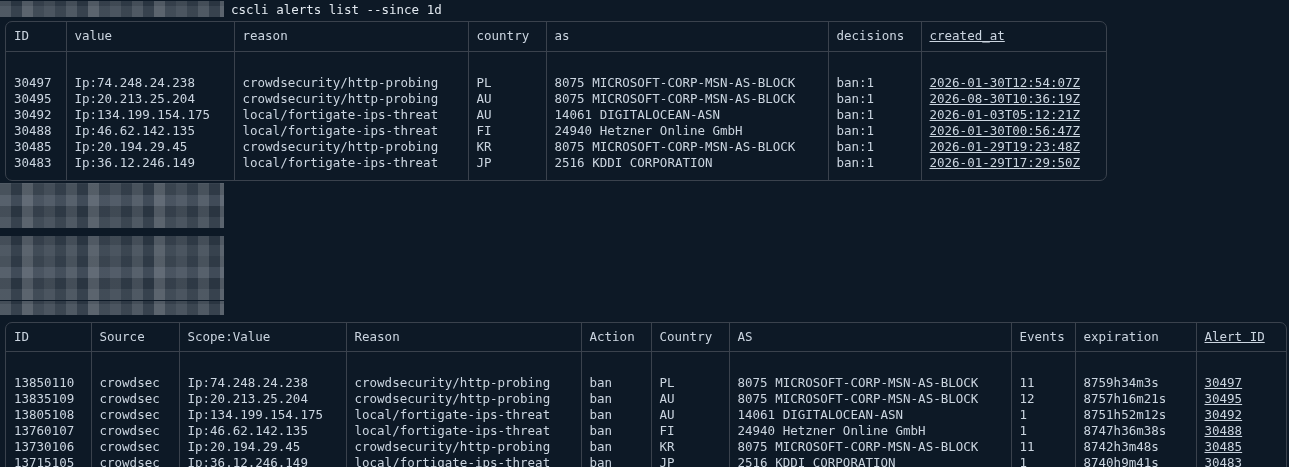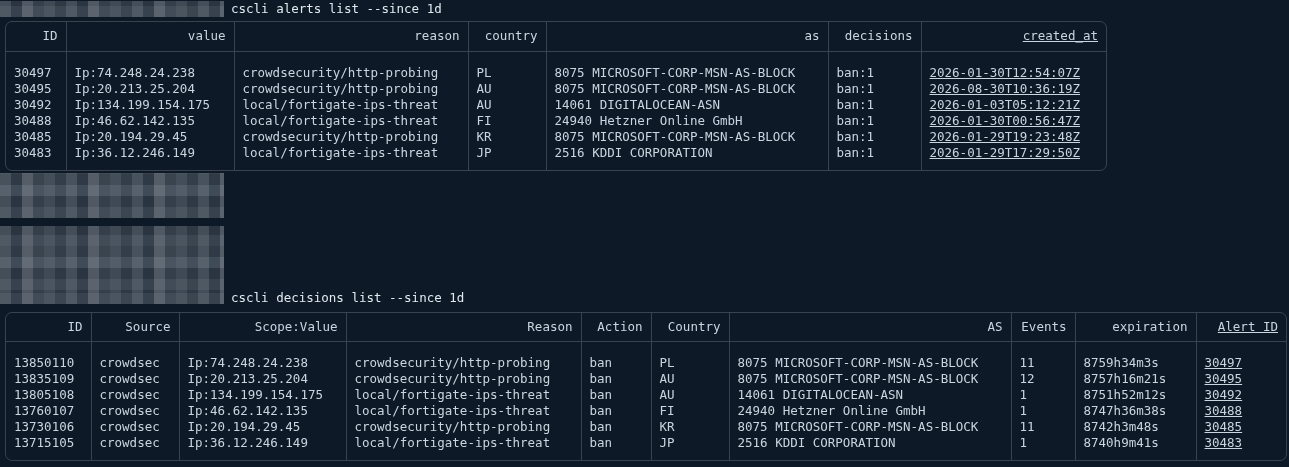--- a/index.html
+++ b/index.html
@@ -10,21 +10,21 @@
   }
   *{box-sizing:border-box;}
   html,body{margin:0;padding:0;}
   body{
     width:1289px;height:467px;overflow:hidden;
     background:var(--bg);
     font-family:"DejaVu Sans Mono","Liberation Mono",monospace;
     font-size:12.5px;color:var(--text);
   }
   .term{width:100%;height:100%;padding-top:1px;}
-  .term-line{display:flex;align-items:flex-start;height:16px;}
+  .term-line{display:flex;align-items:center;height:16px;}
   .cmd-text{color:var(--cmd);margin-left:7px;white-space:pre;}
   
   .mosaic{
     background-image:
       repeating-linear-gradient(90deg,
         rgba(255,255,255,0.12) 0 11px, rgba(255,255,255,0.00) 11px 22px,
         rgba(255,255,255,0.18) 22px 33px, rgba(255,255,255,0.05) 33px 44px,
         rgba(255,255,255,0.10) 44px 55px, rgba(255,255,255,0.02) 55px 66px),
       repeating-linear-gradient(0deg,
         #37424e 0 11px, #2a3541 11px 22px, #404b58 22px 33px, #2f3a46 33px 44px);
@@ -37,23 +37,23 @@
     overflow:hidden;
     width:-moz-fit-content;width:fit-content;
   }
   table{border-collapse:collapse;table-layout:fixed;}
   th,td{
     padding:0 8px;overflow:hidden;white-space:nowrap;
     border-right:1px solid var(--border);
     height:16px;line-height:16px;font-weight:normal;
     text-align:left;font-size:12.5px;
   }
-  th{height:29px;text-align:right;border-bottom:1px solid var(--border);}
+  th{height:29px;text-align:left;border-bottom:1px solid var(--border);}
   th:last-child,td:last-child{border-right:none;text-decoration:underline;}
-  tbody tr:first-child td{padding-top:13px;height:23px;}
+  tbody tr:first-child td{padding-top:23px;height:23px;}
   tbody tr:last-child td{padding-bottom:9px;height:25px;}
   .t1{width:1100px;}
   .t2{width:1280px;}
   .spacer-a{margin-top:2px;width:224px;height:45px;}
   .spacer-b{margin-top:8px;width:224px;height:64px;}
   .prompt-chunk-top{width:224px;height:16px;}
   .prompt-chunk-mid{width:224px;height:14px;}
   .prompt-chunk-bottom{margin-top:7px;width:222px;height:9px;}
   .tbl1-margin{margin-top:4px;}
   .tbl2-margin{margin-top:6px;}
@@ -147,21 +147,20 @@
           </tr>
         </tbody>
     </table>
   </div>
 
   <div class="mosaic spacer-a"></div>
   <div class="mosaic spacer-b"></div>
 
   <div class="term-line">
     <span class="mosaic prompt-chunk-mid"></span>
-    <span class="cmd-text">cscli decisions list --since 1d</span>
   </div>
 
   <div class="tbl-wrap tbl2-margin">
     <table class="t2">
       <colgroup>
         <col style="width:85px">
           <col style="width:88px">
           <col style="width:167px">
         <col style="width:235px">
           <col style="width:70px">

